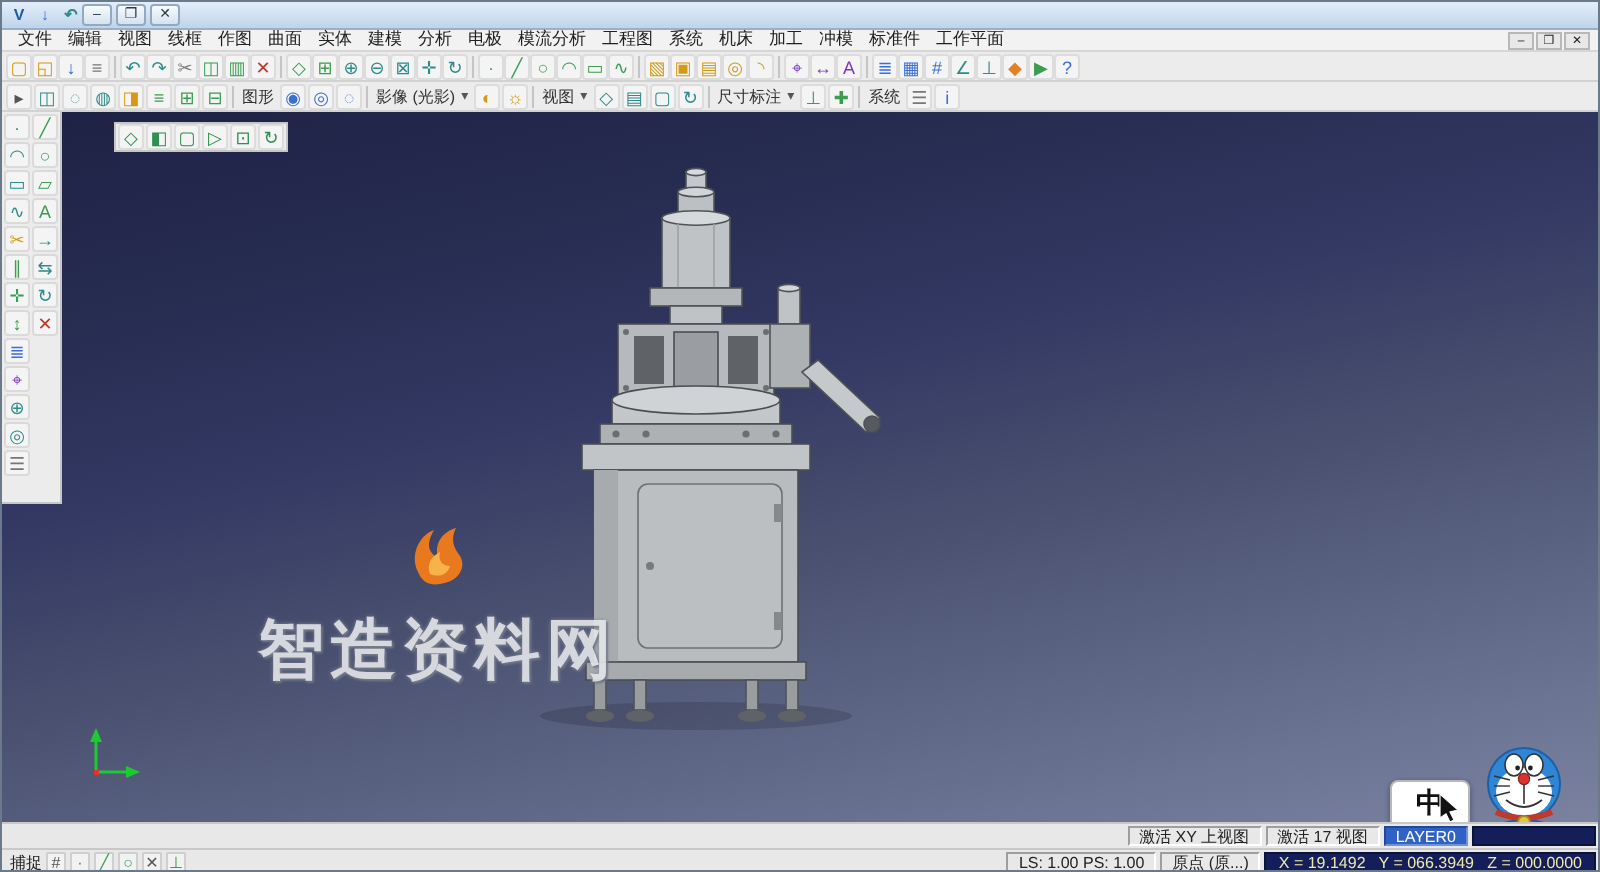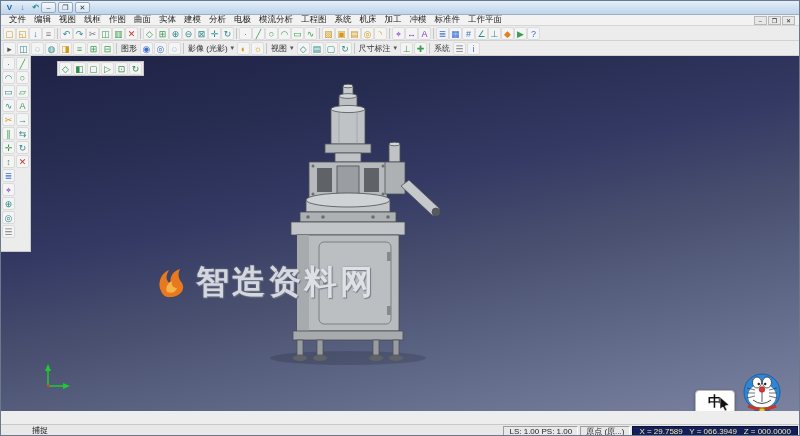--- a/index.html
+++ b/index.html
@@ -54,21 +54,21 @@
     background: #ececec; border-right: 1px solid #c6c6c6; border-bottom: 1px solid #c6c6c6;
     display: flex; flex-wrap: wrap; align-content: flex-start; padding: 1px; gap: 1px;
   }
   .lp-icon { width: 13px; height: 13px; font-size: 9px; line-height: 12px; text-align: center; border: 1px solid #dadada; border-radius: 2px; background: #f4f4f4; }
   .lp-hidden { visibility: hidden; }
   .floating-tb {
     position: absolute; top: 5px; left: 56px; height: 15px;
     background: #ececec; border: 1px solid #c6c6c6;
     display: flex; align-items: center; gap: 1px; padding: 0 1px;
   }
-  .watermark { position: absolute; left: 152px; top: 204px; display: flex; align-items: center; gap: 7px; }
+  .watermark { position: absolute; left: 128px; top: 204px; display: flex; align-items: center; gap: 7px; flex-direction: column; }
   .wm-text {
     font-size: 33px; font-weight: bold; letter-spacing: 3px; color: #e2e4e8; opacity: 0.92;
     text-shadow: 0 0 2px #868c99, 1px 1px 1px #6b7180;
     white-space: nowrap;
   }
   .axis-ind { position: absolute; left: 42px; top: 308px; }
   .sticker { position: absolute; left: 694px; top: 316px; display: flex; align-items: flex-end; }
   .ime-badge {
     position: relative; width: 40px; height: 24px; margin-bottom: 10px;
     background: #fff; border: 1px solid #b8b8b8; border-radius: 4px;
@@ -78,21 +78,21 @@
   }
   .cursor-arrow { position: absolute; right: 4px; bottom: 2px; }
   
   .statusbar { position: absolute; left: 0; right: 0; height: 13px; background: #e8e8e8; border-top: 1px solid #c8c8c8; display: flex; align-items: stretch; font-size: 8px; }
   #status1 { top: 410px; }
   #status2 { top: 423px; }
   .sb-fill { flex: 1; }
   .sb-seg { display: flex; align-items: center; padding: 0 5px; border: 1px solid; border-color: #9e9e9e #ffffff #ffffff #9e9e9e; margin: 1px; white-space: nowrap; }
   .layer-chip { background: #2f62c4; color: #fff; border-color: #24479a #6f93da #6f93da #24479a; }
   .coord-box { background: #141e5a; color: #efe9a8; border: 1px solid #0b1238; display: flex; align-items: center; padding: 0 6px; margin: 1px; white-space: pre; font-size: 8px; }
-  .snap-area { display: flex; align-items: center; gap: 2px; padding: 0 4px; flex-direction: column; }
+  .snap-area { display: flex; align-items: center; gap: 2px; padding: 0 4px; }
   .snap-icon { width: 10px; height: 10px; font-size: 8px; line-height: 9px; text-align: center; border: 1px solid #cfcfcf; background: #f2f2f2; border-radius: 1px; }
 </style>
 </head>
 <body>
 
 <div id="app">
 
   <div class="titlebar">
     <div class="qat" id="qat">
         <span class="qicon" style="color: rgb(27, 94, 160);">V</span>
@@ -371,32 +371,39 @@
         <line x1="12" y1="26" x2="20" y2="24" stroke="#333" stroke-width="0.7"></line>
         <line x1="34" y1="18" x2="42" y2="16" stroke="#333" stroke-width="0.7"></line>
         <line x1="34" y1="21" x2="42" y2="21" stroke="#333" stroke-width="0.7"></line>
         <line x1="34" y1="24" x2="42" y2="26" stroke="#333" stroke-width="0.7"></line>
         <path d="M13 34 Q27 40 41 34" stroke="#c0392b" stroke-width="3" fill="none"></path>
         <circle cx="27" cy="39" r="3" fill="#e8c437" stroke="#a08a1f"></circle>
       </svg>
     </div>
   </div>
 
+  <div class="statusbar" id="status1">
+    <span class="sb-fill"></span>
+    <span class="sb-seg">激活 XY 上视图</span>
+    <span class="sb-seg">激活 17 视图</span>
+    <span class="sb-seg layer-chip">LAYER0</span>
+    <span class="coord-box" style="width:62px;"></span>
+  </div>
 
   <div class="statusbar" id="status2">
     <span class="snap-area">
       <span>捕捉</span>
       <span id="snap-icons" style="display:flex;gap:2px;">
           <span class="snap-icon" style="color: rgb(85, 85, 85);">#</span>
           <span class="snap-icon" style="color: rgb(58, 157, 79);">·</span>
           <span class="snap-icon" style="color: rgb(58, 157, 79);">╱</span>
           <span class="snap-icon" style="color: rgb(58, 157, 79);">○</span>
           <span class="snap-icon" style="color: rgb(85, 85, 85);">✕</span>
           <span class="snap-icon" style="color: rgb(58, 157, 79);">⊥</span>
         </span>
     </span>
     <span class="sb-fill"></span>
     <span class="sb-seg">LS: 1.00 PS: 1.00</span>
     <span class="sb-seg">原点 (原...)</span>
-    <span class="coord-box">X = 29.7589   Y = 066.3949   Z = 000.0000</span>
+    <span class="coord-box">X = 19.1492   Y = 066.3949   Z = 000.0000</span>
   </div>
 
 </div>
 
 </body></html>

